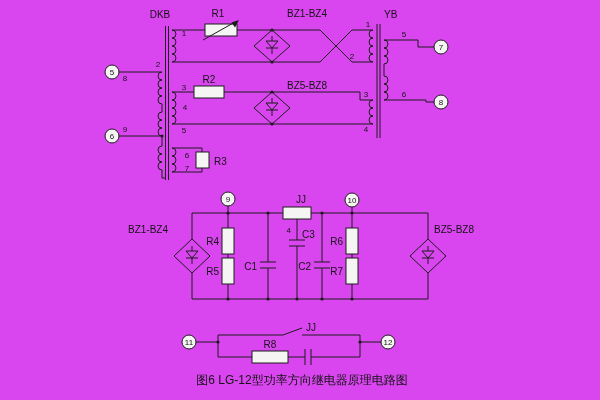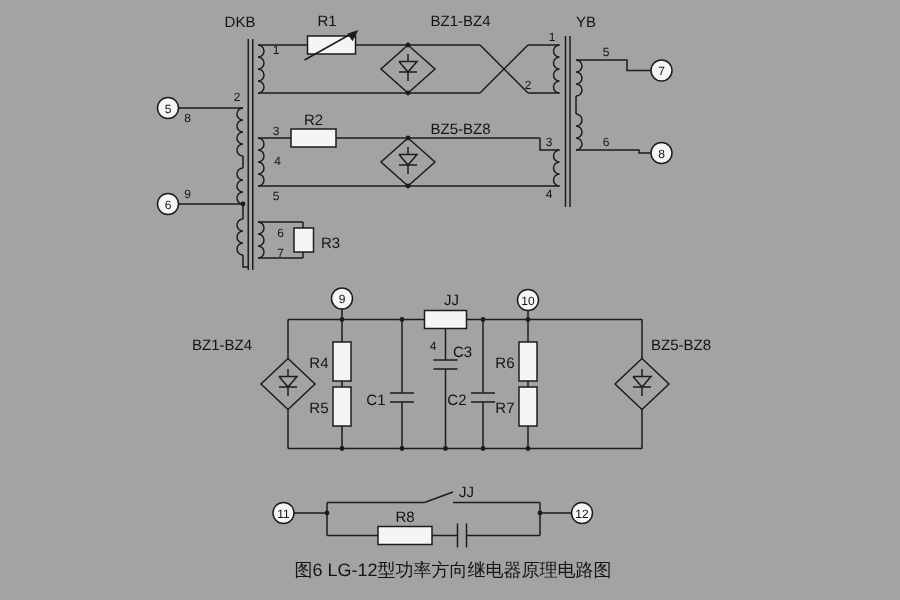--- a/index.html
+++ b/index.html
@@ -1,17 +1,17 @@
 <!DOCTYPE html>
 <html><head>
 <meta charset="utf-8">
 <style>
   html,body{margin:0;padding:0}
   body{background:#e9e9e9;font-family:"Liberation Sans","DejaVu Sans",sans-serif}
-  .stage{position:relative;width:600px;height:400px;background:#a3a3a3;overflow:hidden}
+  .stage{position:relative;width:600px;height:400px;background:#d946ef;overflow:hidden}
   svg{display:block}
   .w{fill:none;stroke:#1c1c1c;stroke-width:1}
   .cp{fill:#f5f5f3;stroke:#1c1c1c;stroke-width:1}
   .dm{fill:none;stroke:#1c1c1c;stroke-width:1}
   .dot{fill:#1c1c1c;stroke:none}
   .tc{fill:#f5f5f3;stroke:#1c1c1c;stroke-width:1}
   text{fill:#141414;font-family:"Liberation Sans","DejaVu Sans",sans-serif}
   .t10{font-size:10px}
   .t8{font-size:8px}
   .t12{font-size:12px}

